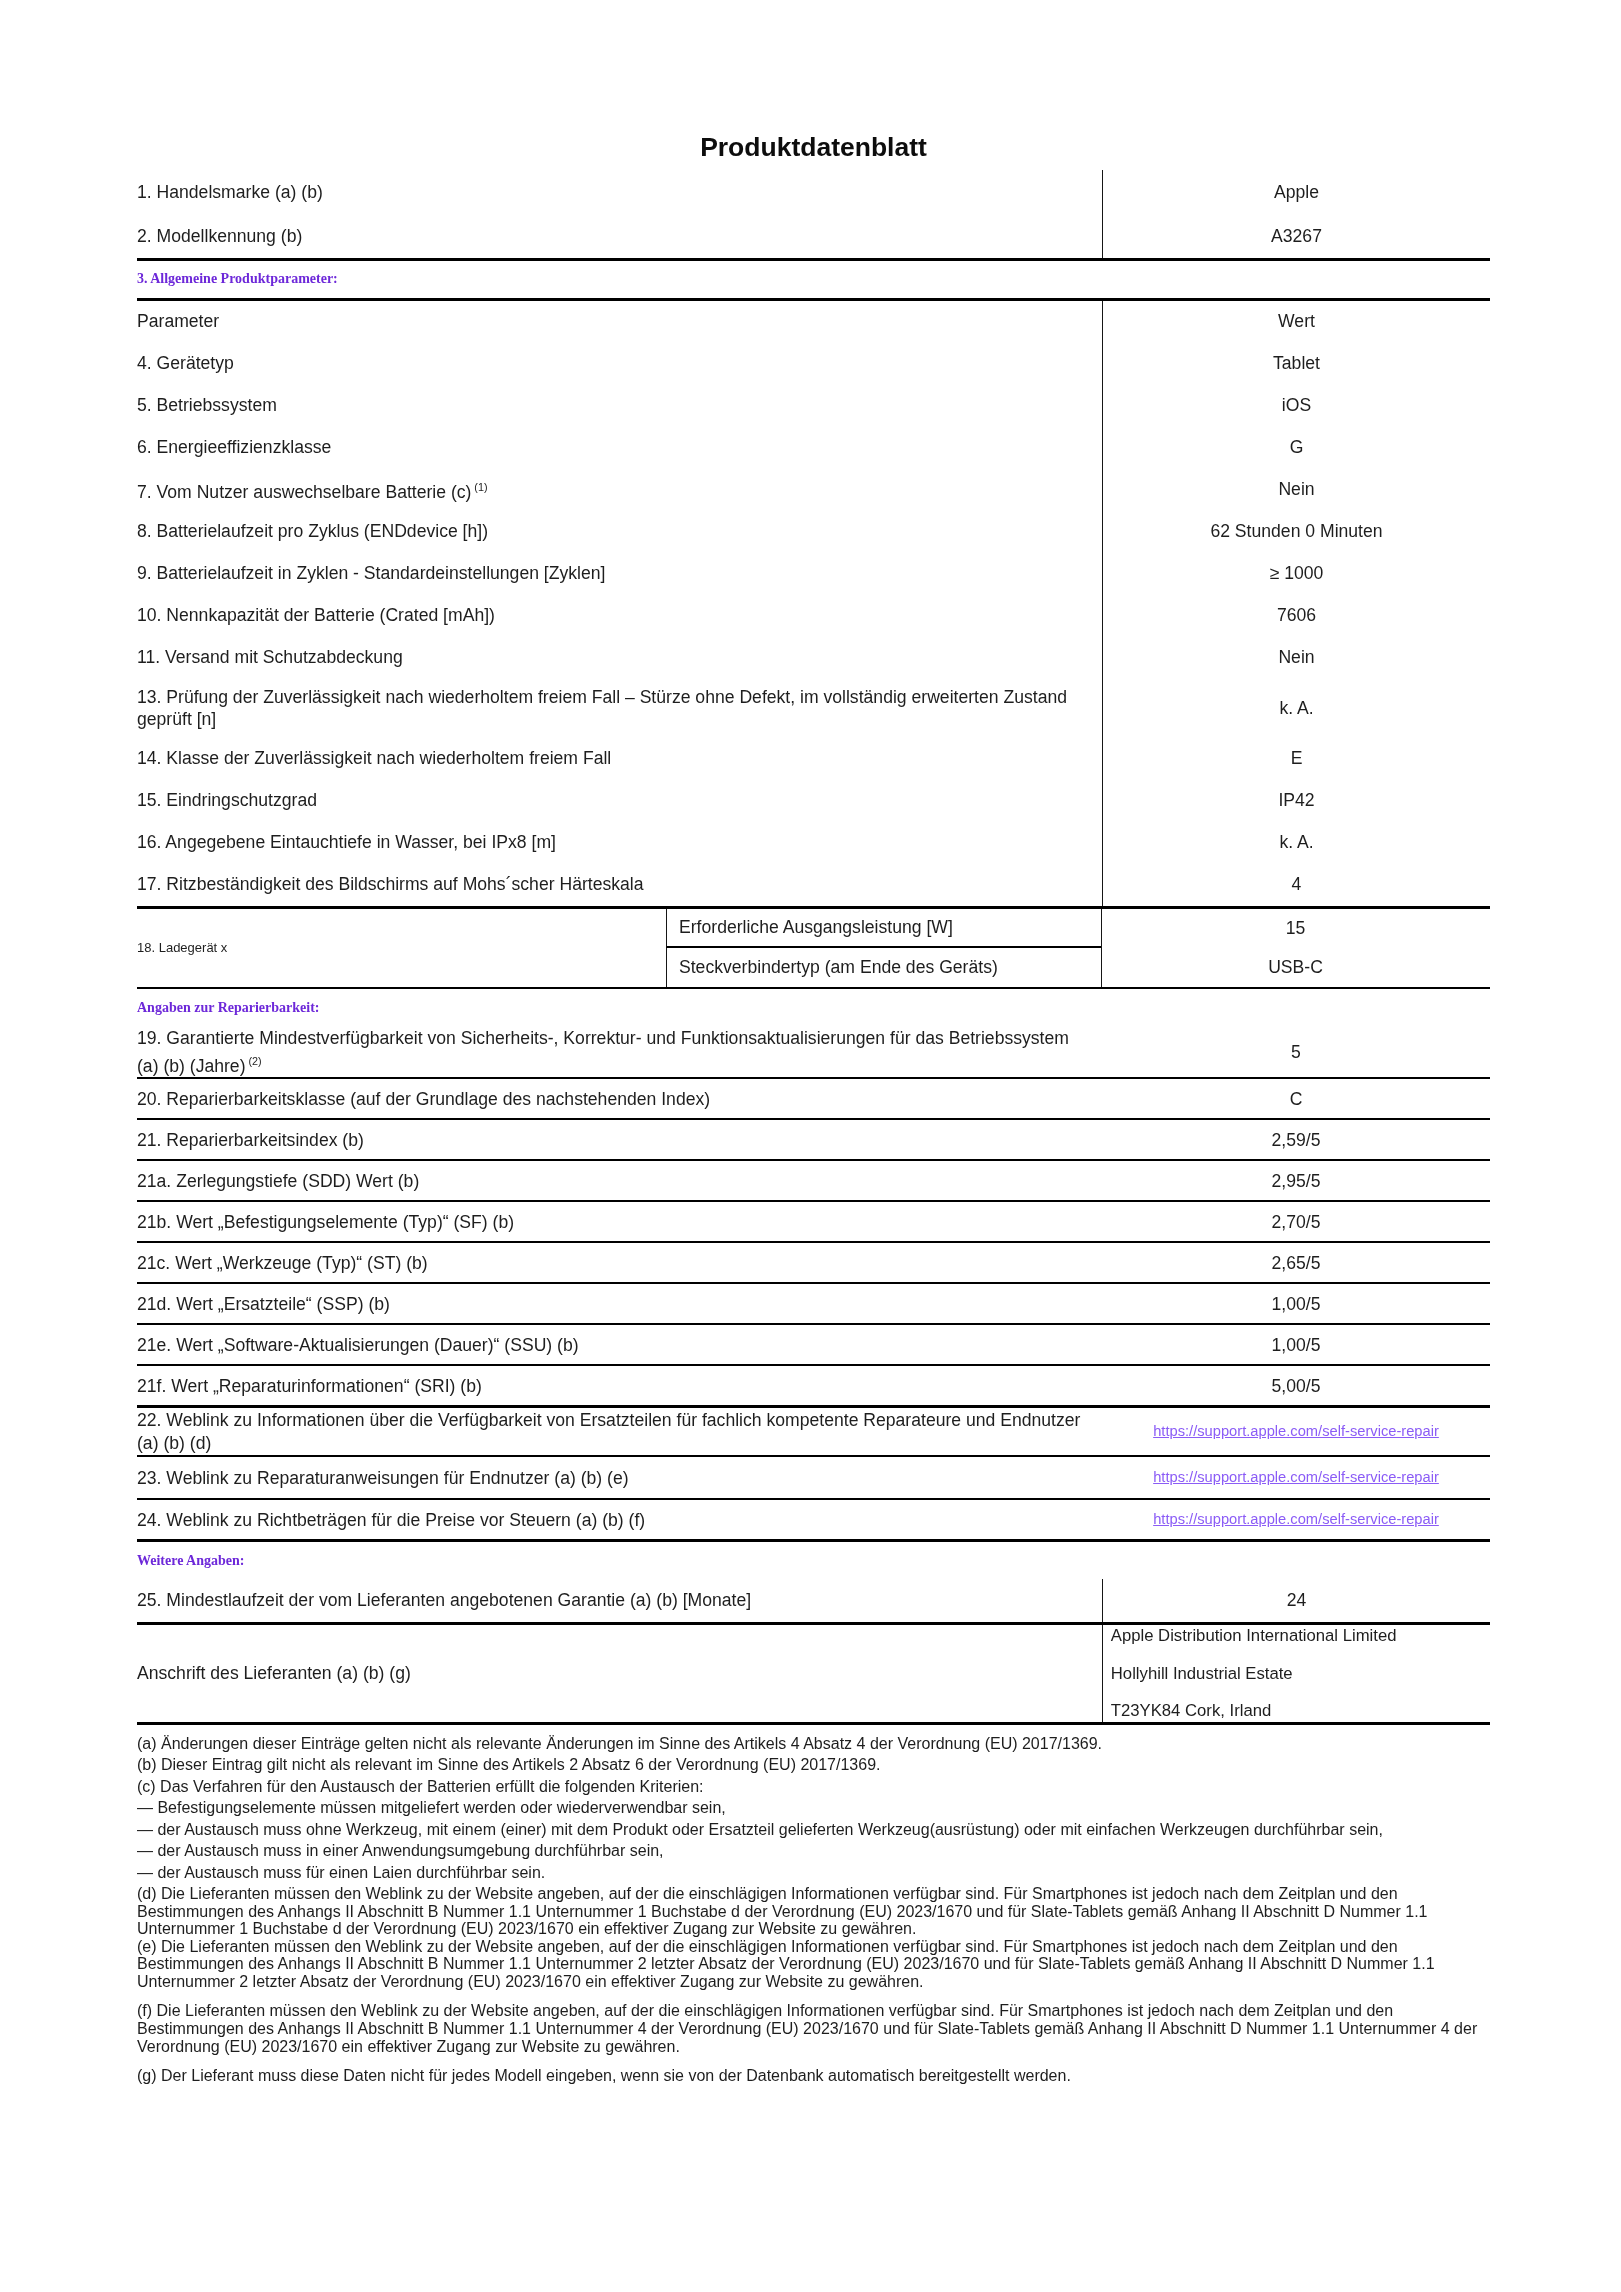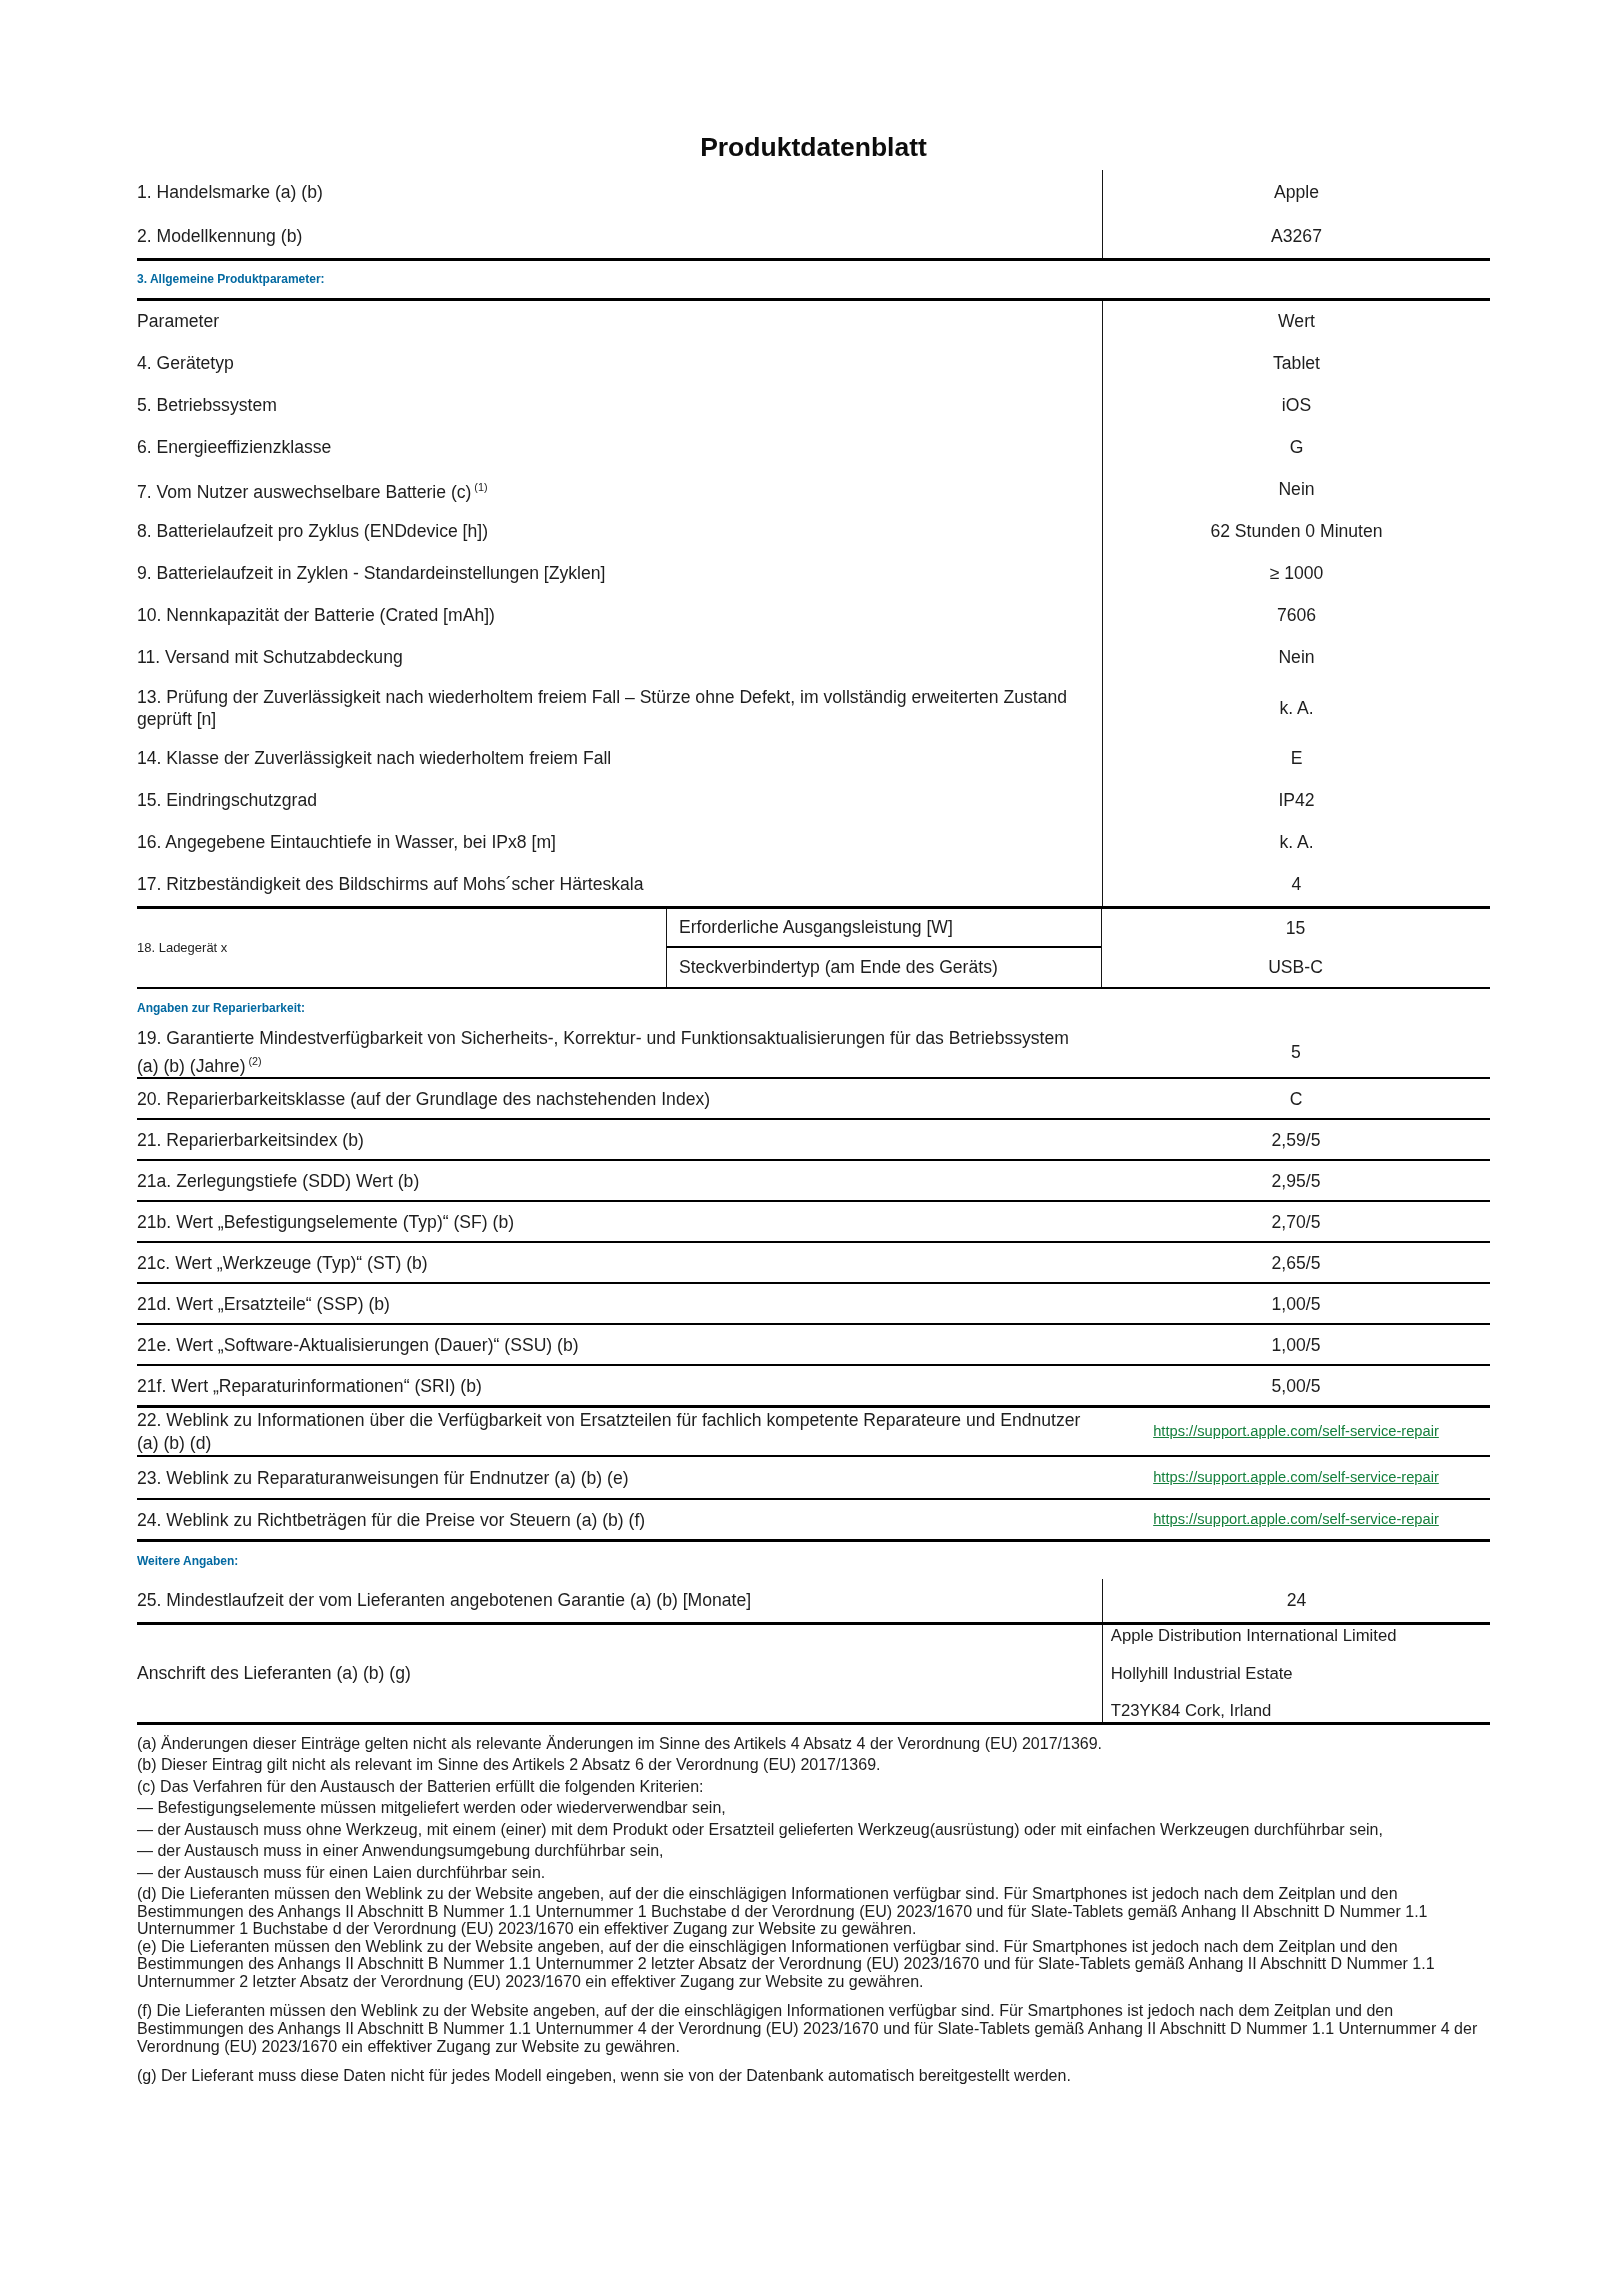--- a/index.html
+++ b/index.html
@@ -11,23 +11,23 @@
   .rule{height:2.9px;background:#000;}
   .rule.thin{height:2px;}
   .row{display:flex;align-items:center;}
   .lbl{flex:1 1 auto;font-size:17.6px;line-height:22.5px;padding-right:17.6px;box-sizing:border-box;}
   .val{flex:0 0 388px;align-self:stretch;display:flex;align-items:center;justify-content:center;
        text-align:center;font-size:17.6px;line-height:22.5px;box-sizing:border-box;}
   .divided > .val{border-left:1.5px solid #161616;}
   .r40{min-height:39px}.r41{min-height:40px}.r42{min-height:41px}.r43{min-height:42px}
   .r44{min-height:43px}.r45{min-height:44px}.r48{min-height:47px}.r52{min-height:51px}
   .r60{min-height:59px}.r70{min-height:69px}
-  .headrow{min-height:37px;display:flex;align-items:center;font-size:12px;font-weight:700;color:#0369a1;}
+  .headrow{min-height:37px;display:flex;align-items:center;font-size:14px;font-weight:700;color:#6d28d9;font-family:Liberation Serif, serif;}
   .sup{font-size:10.8px;vertical-align:super;margin-left:2.9px;}
-  .link{color:#15803d;text-decoration:underline;font-size:14.7px;line-height:19.6px;cursor:pointer;}
+  .link{color:#8b5cf6;text-decoration:underline;font-size:14.7px;line-height:19.6px;cursor:pointer;}
   
   .charger{display:flex;align-items:stretch;}
   .ch-label{flex:0 0 529px;display:flex;align-items:center;font-size:13px;box-sizing:border-box;}
   .ch-rows{flex:1 1 auto;display:flex;flex-direction:column;}
   .ch-row{flex:1;display:flex;align-items:stretch;min-height:39px;}
   .ch-sub{flex:0 0 435px;border-left:1.5px solid #161616;display:flex;align-items:center;
           padding-left:12px;box-sizing:border-box;font-size:17.6px;}
   .ch-val{flex:0 0 388px;border-left:1.5px solid #161616;display:flex;align-items:center;
           justify-content:center;font-size:17.6px;box-sizing:border-box;}
   .ch-row.first .ch-sub{border-bottom:2px solid #000;}

